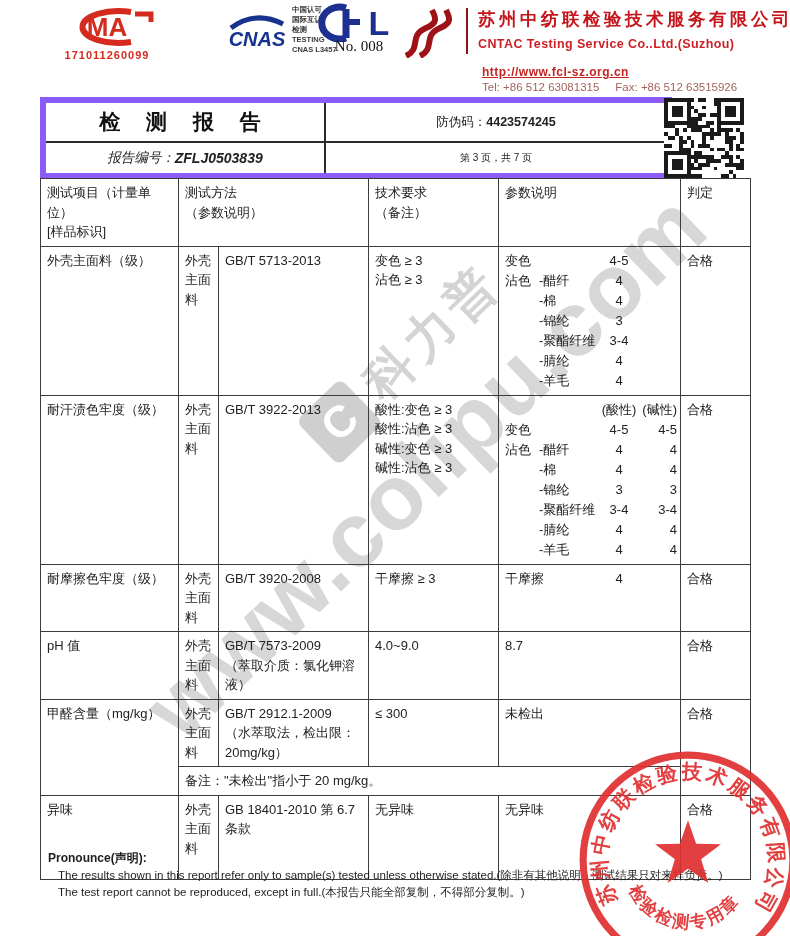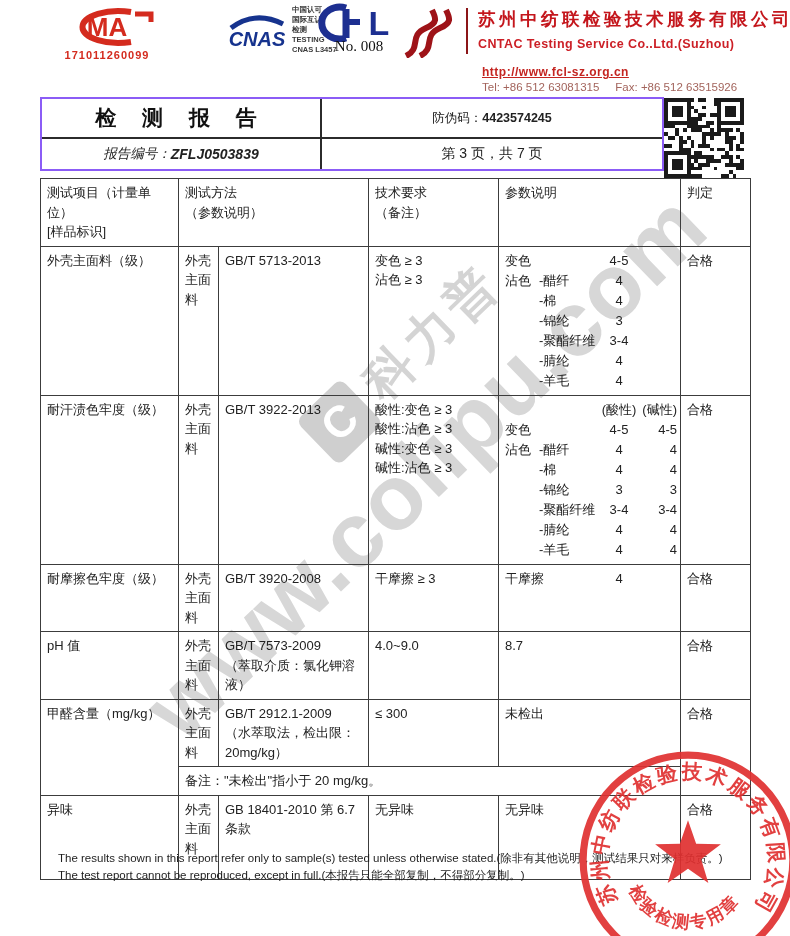--- a/index.html
+++ b/index.html
@@ -27,29 +27,29 @@
   .vline{left:466px;top:8px;width:2px;height:46px;background:#8b1518;}
   .company{left:478px;top:7px;width:300px;}
   .company-cn{color:#c4161c;font-size:17.5px;font-weight:bold;letter-spacing:3.5px;white-space:nowrap;}
   .company-en{color:#cc1f26;font-size:12.5px;font-weight:bold;letter-spacing:.4px;margin-top:6px;white-space:nowrap;}
   .addr{left:55px;top:63px;color:#a8756c;font-size:11px;line-height:16px;}
   .addr .cn{letter-spacing:1.5px;}
   .weblink{left:482px;top:65px;color:#c42420;font-size:12px;font-weight:bold;text-decoration:underline;letter-spacing:.5px;}
   .telfax{left:482px;top:81px;color:#a3645c;font-size:11.5px;}
   .telfax span{margin-right:16px;}
   
-  .rbox{position:absolute;left:40px;top:97px;width:620px;z-index:1;border:2px solid #8b5cf6;
+  .rbox{position:absolute;left:40px;top:97px;width:620px;z-index:1;border:6px solid #8b5cf6;
         display:grid;grid-template-columns:280px 1fr;grid-template-rows:40px 30px;}
   .rbox>div{display:flex;align-items:center;justify-content:center;}
   .rb-title{grid-area:1/1;border-right:2px solid #2b2b2b;border-bottom:2px solid #2b2b2b;
             font-size:21px;font-weight:bold;letter-spacing:10px;color:#111;}
   .rb-anti{grid-area:1/2;border-bottom:2px solid #2b2b2b;flex-direction:column;font-size:12.5px;line-height:17px;}
   .rb-no{grid-area:2/1;border-right:2px solid #2b2b2b;font-size:13.5px;font-style:italic;}
   .rb-no b{font-size:14px;}
-  .rb-page{grid-area:2/2;font-size:14px;}
+  .rb-page{grid-area:2/2;font-size:10px;}
   .rb-anti b{font-weight:bold;}
   
   .qr{position:absolute;left:664px;top:98px;width:80px;height:80px;z-index:1;background:#fff;
       display:grid;grid-template-rows:repeat(21,1fr);grid-template-columns:repeat(21,1fr);}
   .qr b{background:#1a1a1a;}
   
   table.main{position:absolute;left:40px;top:178px;z-index:1;border-collapse:collapse;table-layout:fixed;width:710px;background:transparent;}
   table.main td,table.main th{border:1px solid #3c3c3c;vertical-align:top;padding:4px 6px;
       font-size:13px;line-height:1.5;font-weight:normal;text-align:left;word-break:break-word;overflow:hidden;}
   th.cth{text-align:center;vertical-align:middle;white-space:pre-line;line-height:1.55;}
@@ -527,20 +527,21 @@
       <td class="sample">外壳主面料</td>
       <td class="multiline">GB 18401-2010 第 6.7 条款</td>
       <td class="multiline">无异味</td>
       <td>无异味</td>
       <td class="verdict">合格</td>
     </tr>
   </tbody>
     </table>
 
   <div class="pronounce">
+    <div class="pt">Pronounce(声明):</div>
     <div class="pl">The results shown in this report refer only to sample(s) tested unless otherwise stated.(除非有其他说明，测试结果只对来样负责。)</div>
     <div class="pl">The test report cannot be reproduced, except in full.(本报告只能全部复制，不得部分复制。)</div>
   </div>
 
   <div class="stamp">
     <svg width="224" height="224" viewBox="0 0 220 220">
       <defs>
         <path id="arcTop" d="M 40.7,150 A 80,80 0 1 1 179.3,150" fill="none"></path>
         <path id="arcBottom" d="M 50,133 A 63,63 0 0 0 170,133" fill="none"></path>
       </defs>

